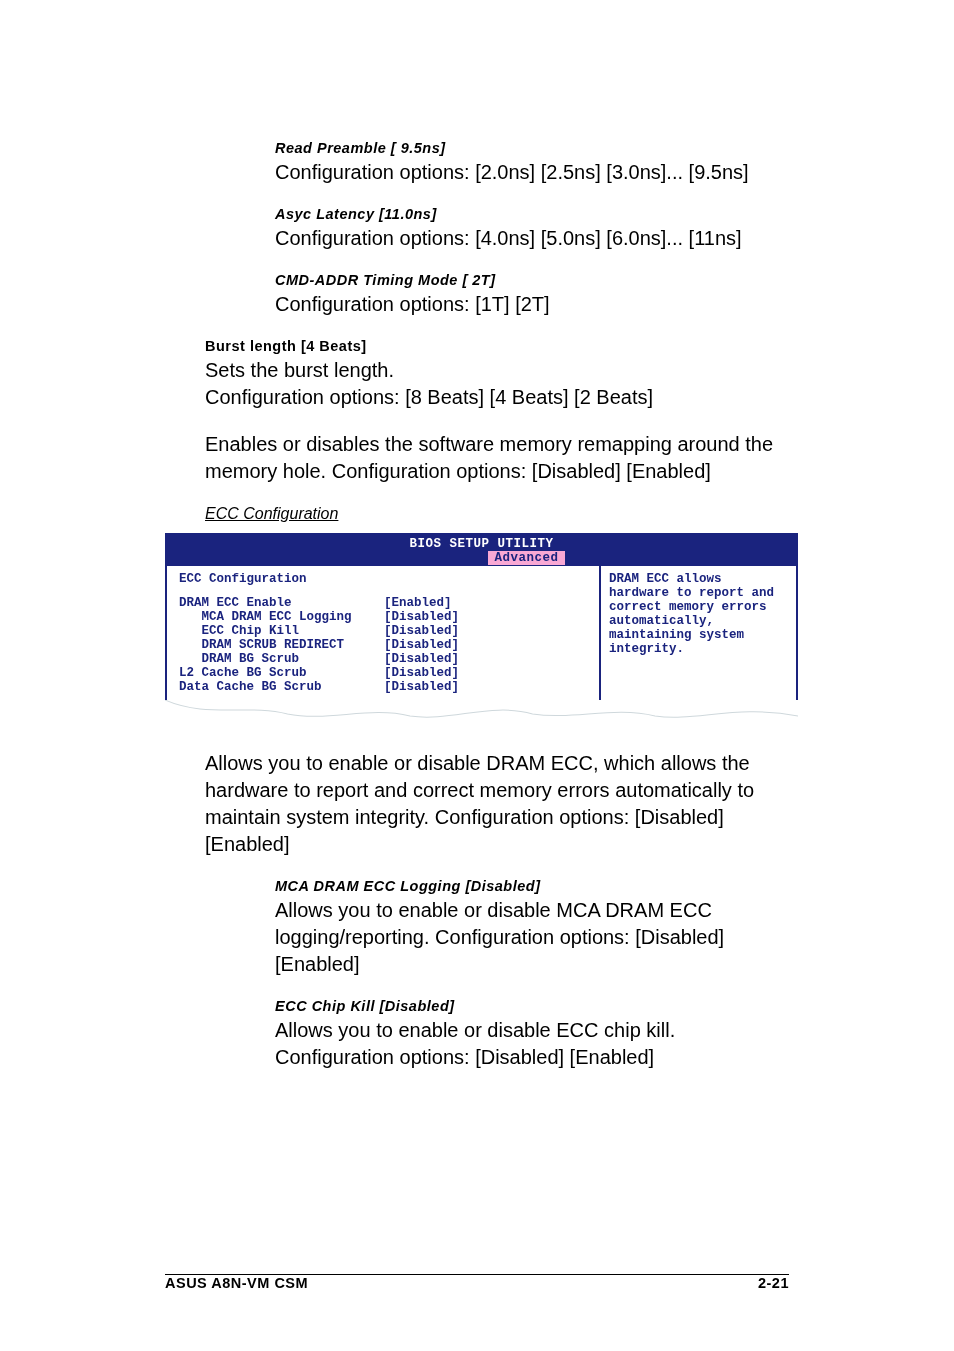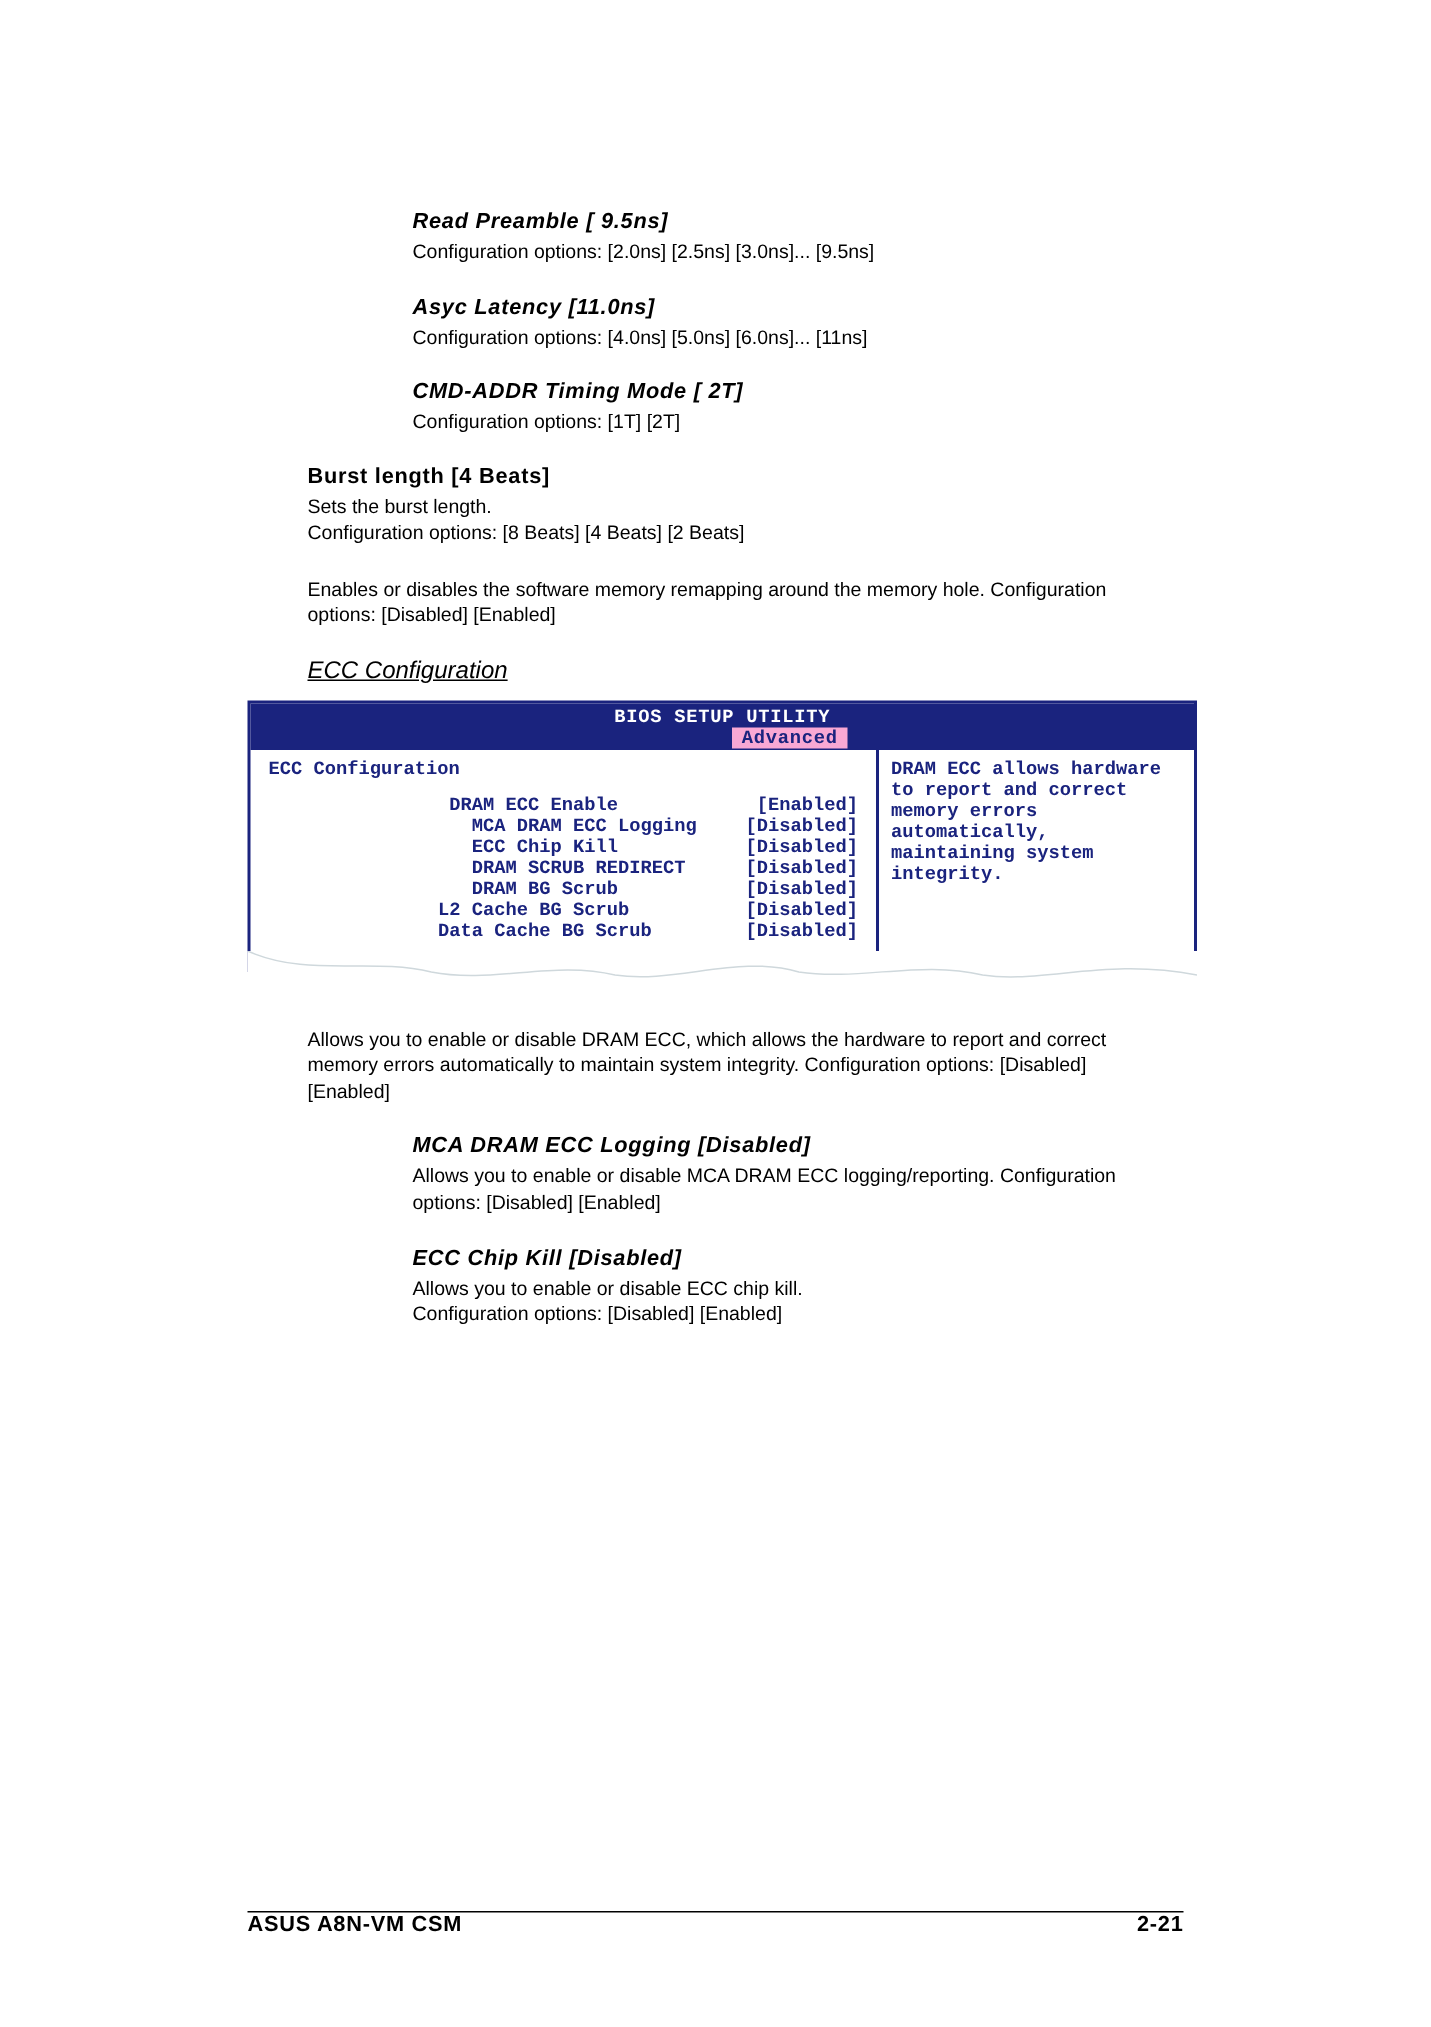--- a/index.html
+++ b/index.html
@@ -23,21 +23,21 @@
     font-size: 14.5px;
     margin-bottom: 3px;
   }
   .bold {
     font-weight: bold;
     letter-spacing: 0.5px;
     font-size: 14.5px;
     margin-bottom: 3px;
   }
   .body-text {
-    font-size: 13px;
+    font-size: 20px;
     line-height: 1.35;
   }
   .section-underline {
     font-style: italic;
     text-decoration: underline;
     font-size: 16px;
     margin-top: 18px;
     margin-bottom: 10px;
   }
   
@@ -71,27 +71,27 @@
   .bios-body {
     display: flex;
   }
   .bios-left {
     flex: 1;
     border-right: 2px solid #1a237e;
     padding: 6px 12px 18px 12px;
     min-height: 130px;
   }
   .bios-right {
-    width: 210px;
+    width: 195px;
     padding: 6px 8px 18px 8px;
   }
   .bios-heading {
     margin-bottom: 10px;
   }
-  .bios-row { display: flex; justify-content: flex-end; }
+  .bios-row { display: flex; }
   .bios-label { width: 205px; white-space: pre; }
   .bios-value { }
   .torn-edge {
     position: absolute;
     left: 0; right: 0; bottom: -10px;
     height: 24px;
     background: #fff;
   }
   .torn-edge svg { display: block; width: 100%; height: 24px; }
   .footer {

